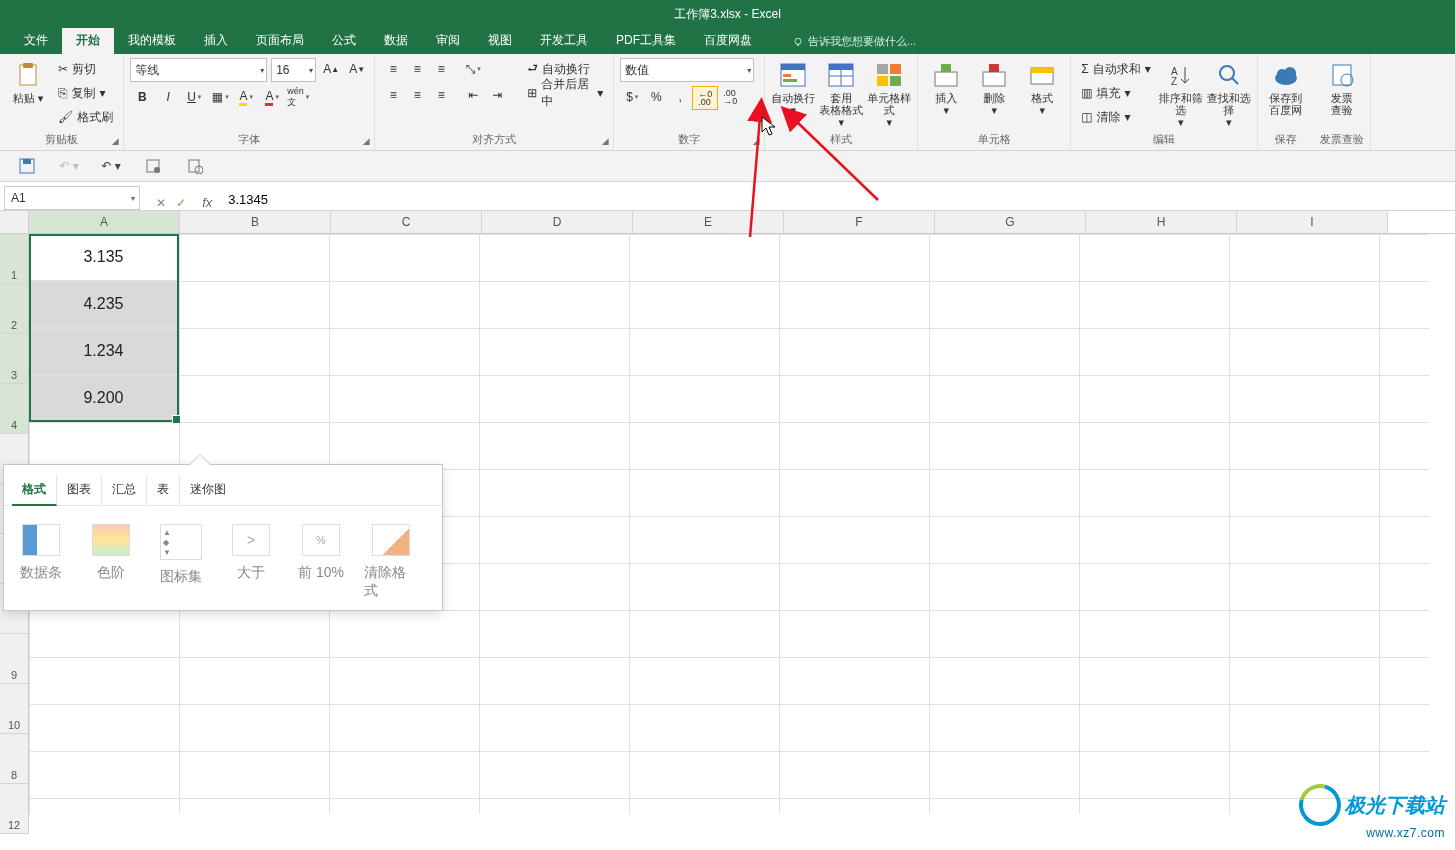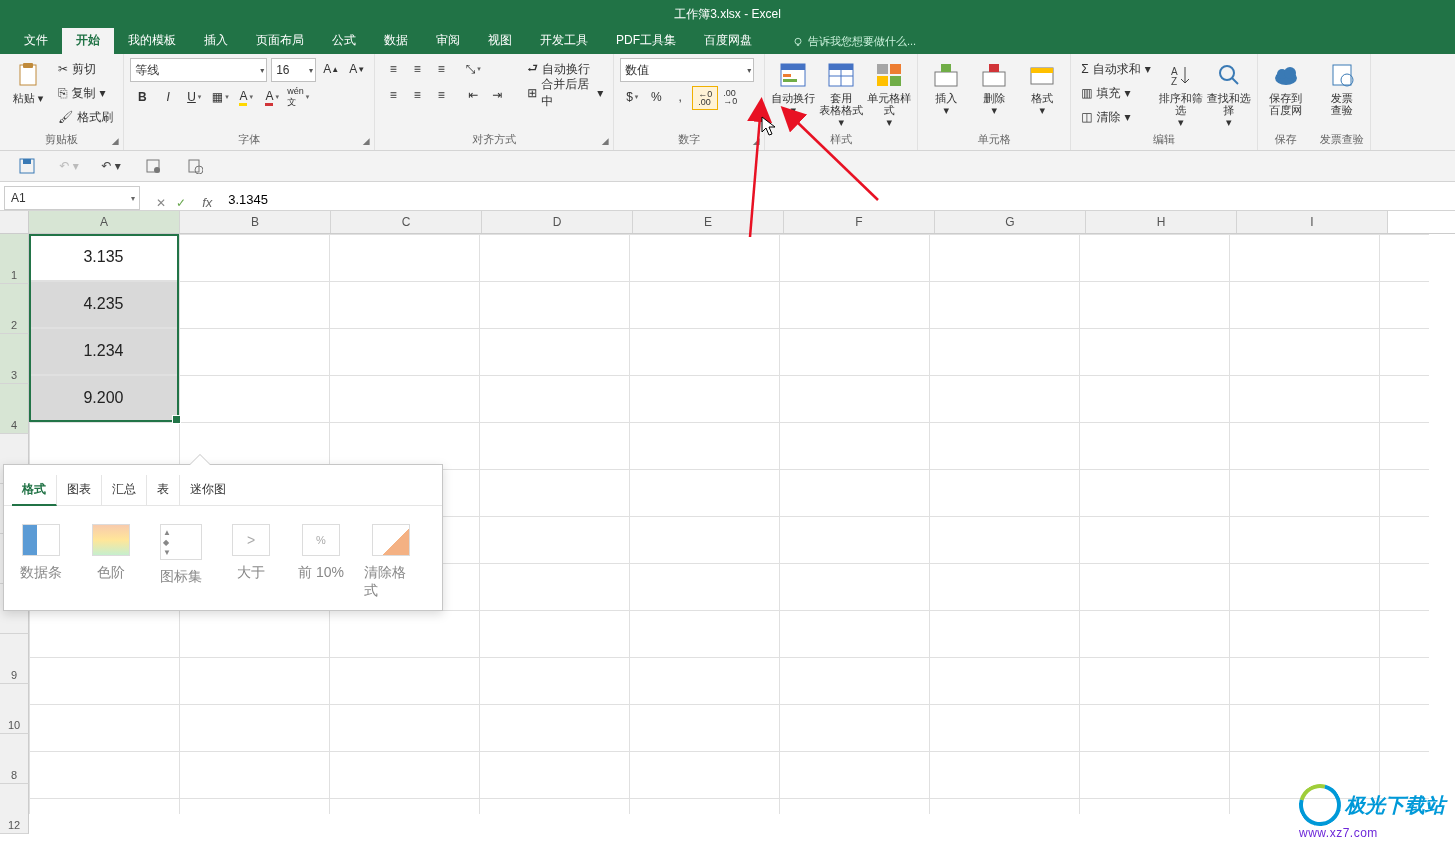--- a/index.html
+++ b/index.html
@@ -54,25 +54,25 @@
 .qa-tab{padding:6px 10px;font-size:12px;color:#333;cursor:pointer;border-right:1px solid #e5e5e5}
 .qa-tab:last-child{border-right:none}
 .qa-tab.active{color:#217346;font-weight:bold;border-bottom:2px solid #217346;margin-bottom:-1px}
 .qa-body{padding:18px 10px 10px 10px;display:flex;gap:16px}
 .qa-item{display:flex;flex-direction:column;align-items:center;gap:8px;width:54px;cursor:pointer}
 .qa-item .ico{width:36px;height:30px;border:1px solid #dcdcdc}
 .qa-item .lbl{font-size:14px;color:#888}
 .qa-hint{padding:10px 12px 14px 12px;font-size:11px;color:#aaa}
 .arrow-annot{position:absolute;pointer-events:none;z-index:5}
 .cursor-annot{position:absolute;z-index:6;pointer-events:none}
-.watermark{position:absolute;right:10px;bottom:10px;text-align:left;z-index:20}
+.watermark{position:absolute;right:10px;bottom:10px;text-align:right;z-index:20}
 .watermark .logo{display:flex;align-items:center;justify-content:flex-end;gap:4px}
 .watermark .circ{width:34px;height:34px;border:4px solid #0099d8;border-top-color:#9fce3a;border-radius:50%;transform:rotate(-30deg);position:relative}
 .watermark .txt{font-size:20px;font-style:italic;color:#0099d8;font-weight:bold}
-.watermark .url{font-size:12px;color:#6d28d9;letter-spacing:0.5px}
+.watermark .url{font-size:12px;color:#0369a1;letter-spacing:0.5px}
 svg{display:block}
 .hl{border:1px solid #f0b000}
 </style>
 </head>
 <body>
 
 <div class="title-bar">
   <div class="title">工作簿3.xlsx - Excel</div>
 </div>
 

